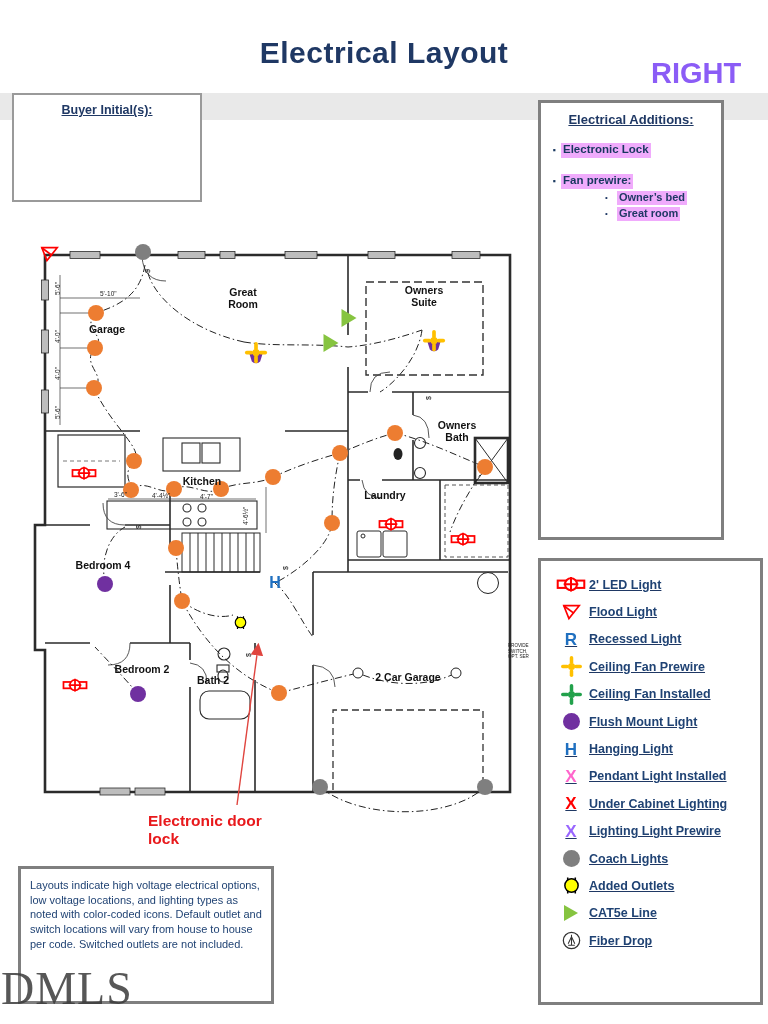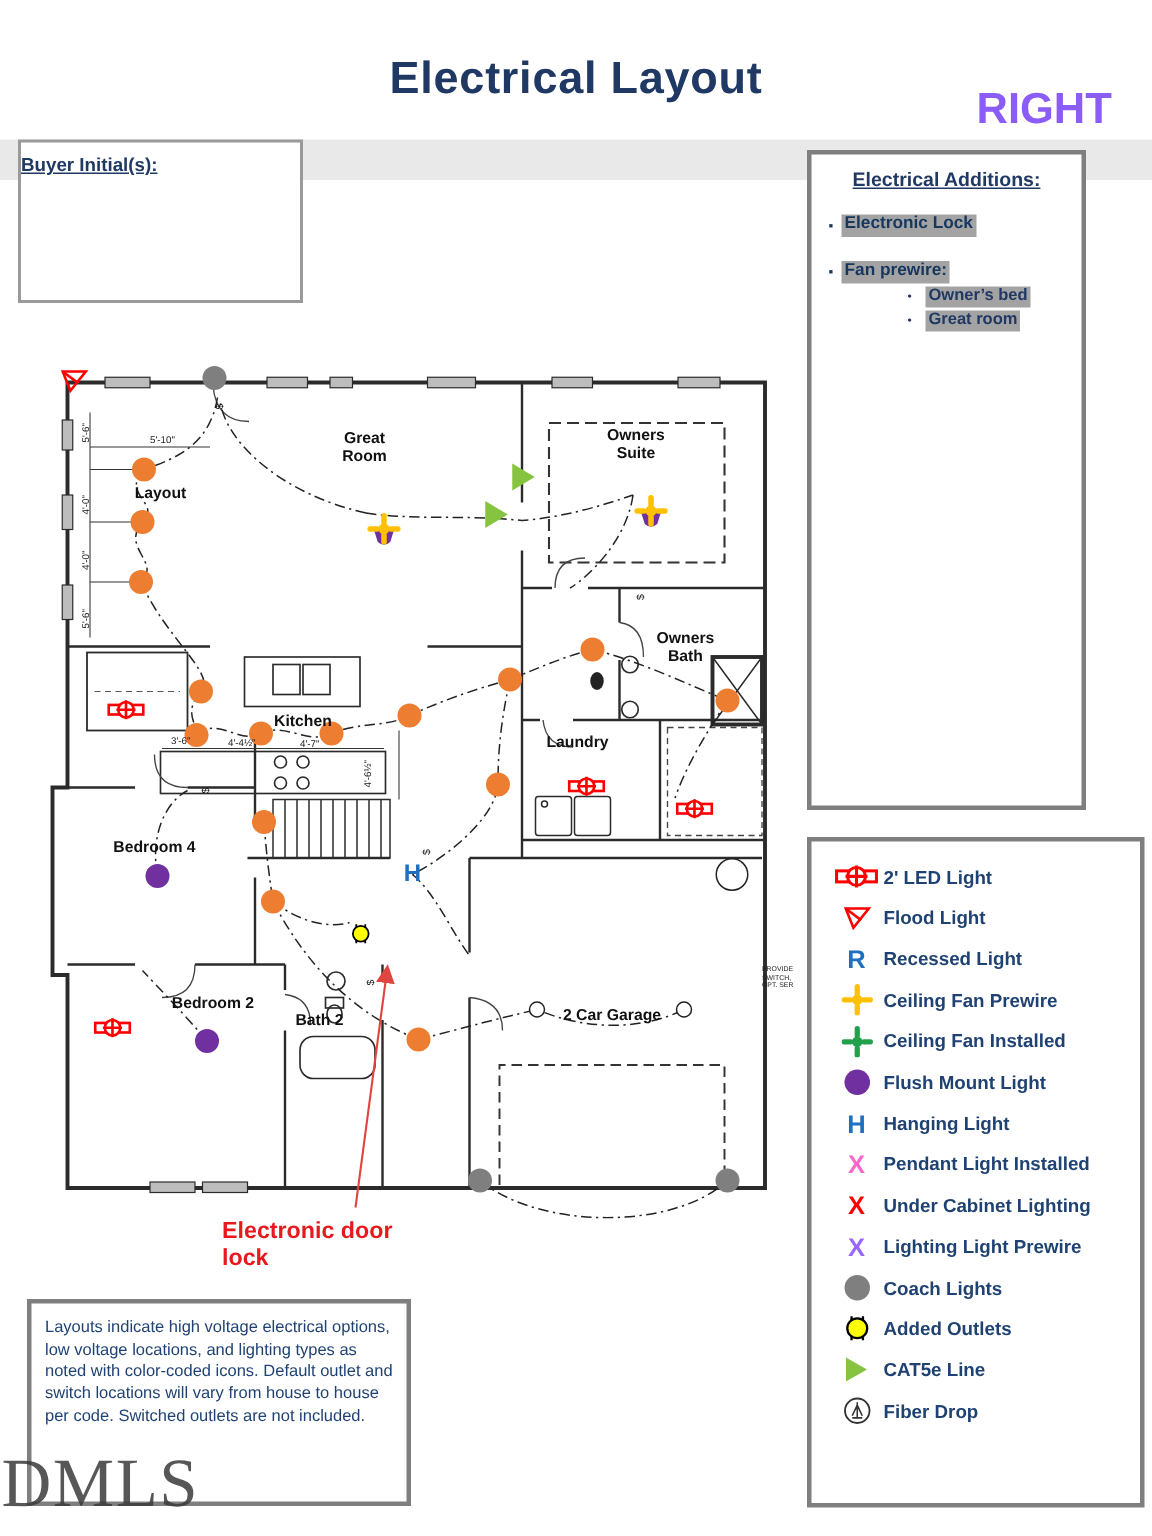--- a/index.html
+++ b/index.html
@@ -4,32 +4,32 @@
 <style>
   html,body{margin:0;padding:0;}
   body{width:768px;height:1024px;position:relative;background:#fff;overflow:hidden;
        font-family:"Liberation Sans",sans-serif;color:#1F3864;}
   .band{position:absolute;left:0;top:93px;width:768px;height:27px;background:#e9e9e9;z-index:0;}
   .title{position:absolute;left:0;top:36px;width:768px;text-align:center;font-size:30px;
          font-weight:600;color:#1F3864;letter-spacing:.5px;z-index:2;}
   .right-label{position:absolute;left:651px;top:57px;font-size:29px;font-weight:800;color:#8b5cf6;z-index:2;}
   .buyer-box{position:absolute;left:12px;top:93px;width:186px;height:105px;background:#fff;
              border:2px solid #9a9a9a;z-index:2;}
-  .buyer-box .lbl{margin-top:8px;font-size:12.5px;font-weight:bold;
+  .buyer-box .lbl{margin-top:8px;text-align:center;font-size:12.5px;font-weight:bold;
                   text-decoration:underline;color:#1F3864;}
   .additions-box{position:absolute;left:538px;top:100px;width:186px;height:440px;background:#fff;
                  border:3px solid #7f7f7f;z-index:2;box-sizing:border-box;padding:9px 6px;}
   .additions-box .ttl{text-align:center;font-size:13px;font-weight:bold;text-decoration:underline;color:#1F3864;}
   .add-item{display:flex;margin-top:16px;font-size:11.5px;color:#17375E;}
   .add-item .bullet{width:14px;text-align:center;color:#17375E;font-size:9px;line-height:15px;}
-  .hl{background:#a3a3a3;padding:0 2px;font-weight:600;}
+  .hl{background:#f0abfc;padding:0 2px;font-weight:600;}
   .sub-item{display:flex;margin:2px 0 0 58px;font-size:11px;}
   .sub-item .bullet{width:12px;font-size:8px;line-height:14px;}
   .legend-box{position:absolute;left:538px;top:558px;width:225px;height:447px;background:#fff;
-              border:3px solid #7f7f7f;z-index:2;box-sizing:border-box;padding:10px 0 16px 12px;}
+              border:3px solid #7f7f7f;z-index:2;box-sizing:border-box;padding:10px 0 16px 12px;text-decoration:underline;}
   .lg-row{display:flex;align-items:center;height:27.4px;}
   .lg-ic{width:36px;display:flex;justify-content:center;align-items:center;}
   .lg-lb{font-size:12.5px;font-weight:600;color:#1F4273;}
   .glyph{font-weight:800;font-size:17px;line-height:1;}
   .tri{width:0;height:0;border-top:8px solid transparent;border-bottom:8px solid transparent;}
   .plan{position:absolute;left:30px;top:235px;width:500px;height:570px;z-index:1;overflow:visible;}
   .plan svg{position:absolute;left:0;top:0;overflow:visible;}
   .sym{position:absolute;transform:translate(-50%,-50%);display:flex;align-items:center;justify-content:center;}
   .room-label{position:absolute;transform:translate(-50%,-50%);font-size:10.5px;font-weight:bold;color:#111;
               text-align:center;white-space:pre-line;line-height:1.1;z-index:2;}
@@ -463,21 +463,21 @@
         <span style="font-size:7px;color:#111;display:inline-block;transform:rotate(-90deg)">$</span>
       </div>
       <div class="sym" style="left: 218px; top: 420px;">
         <span style="font-size:7px;color:#111;display:inline-block;transform:rotate(-90deg)">$</span>
       </div>
       <div class="sym" style="left: 108px; top: 292px;">
         <span style="font-size:7px;color:#111;display:inline-block;transform:rotate(-90deg)">$</span>
       </div>
     </div>
   <div id="plan-rooms">
-      <div class="room-label" style="left: 77px; top: 95px;">Layout</div>
+      <div class="room-label" style="left: 77px; top: 95px;">Garage</div>
       <div class="room-label" style="left: 213px; top: 64px;">Great
 Room</div>
       <div class="room-label" style="left: 394px; top: 62px;">Owners
 Suite</div>
       <div class="room-label" style="left: 172px; top: 247px;">Kitchen</div>
       <div class="room-label" style="left: 355px; top: 261px;">Laundry</div>
       <div class="room-label" style="left: 427px; top: 197px;">Owners
 Bath</div>
       <div class="room-label" style="left: 73px; top: 331px;">Bedroom 4</div>
       <div class="room-label" style="left: 112px; top: 435px;">Bedroom 2</div>

